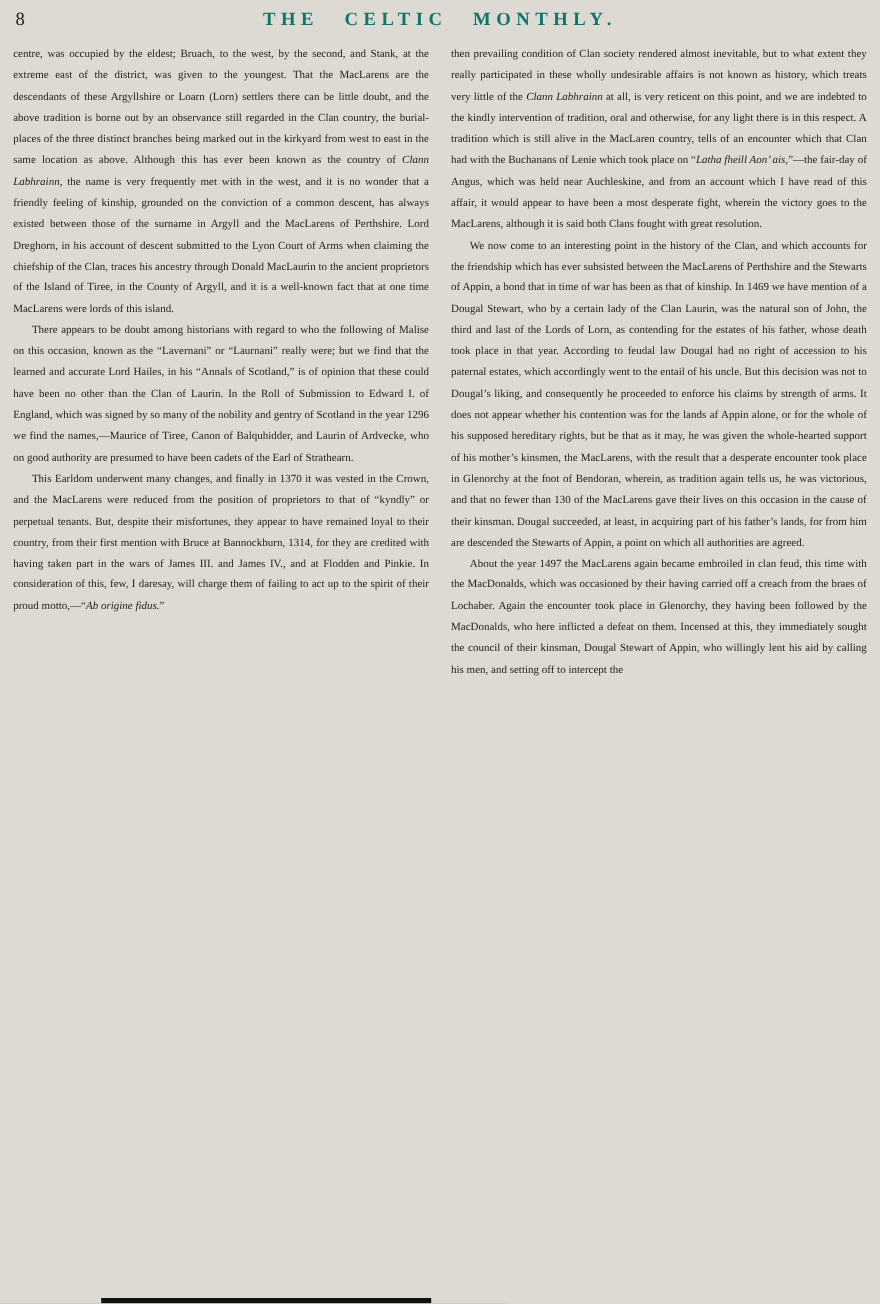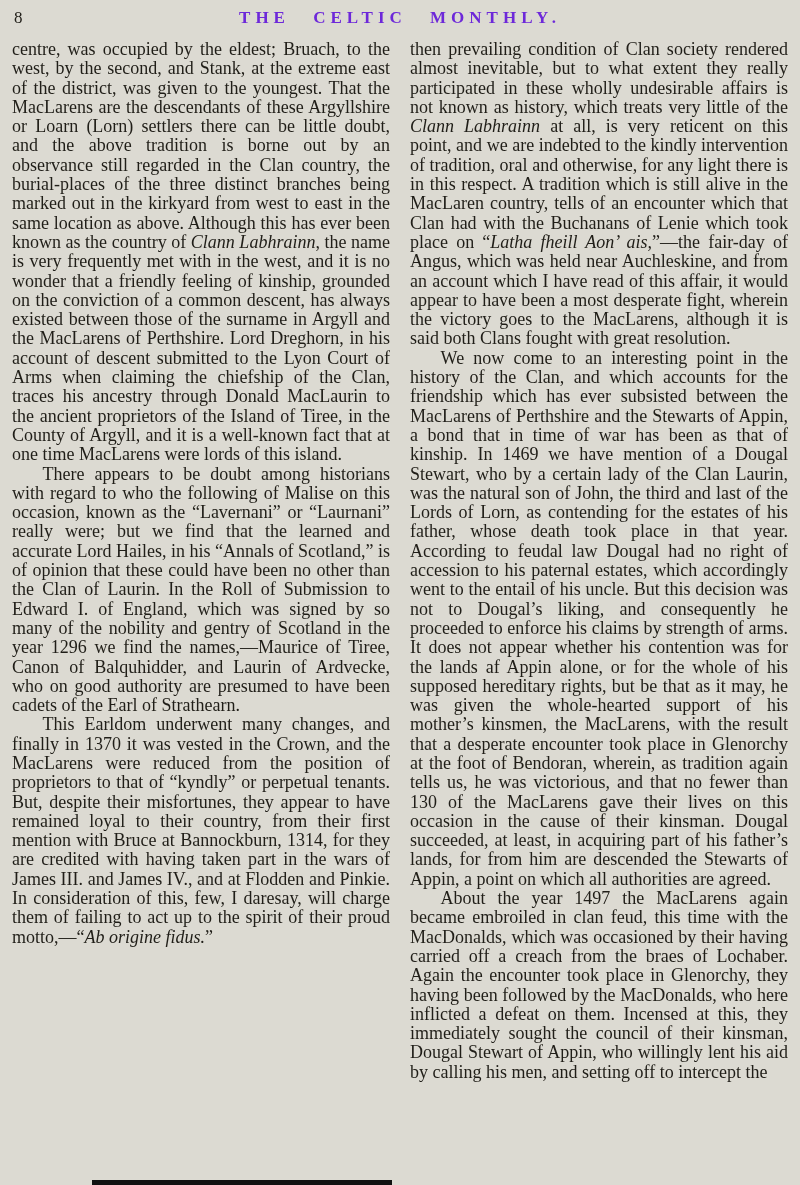--- a/index.html
+++ b/index.html
@@ -30,31 +30,31 @@
     color: #24221c;
   }
   .journal-title {
     flex: 1;
     margin: 0;
     text-align: center;
     font-size: 17px;
     font-weight: bold;
     letter-spacing: 5px;
     word-spacing: 14px;
-    color: #6d28d9;
+    color: #0f766e;
   }
   .header-spacer { width: 70px; }
   .columns {
     display: flex;
     gap: 20px;
   }
   .column {
     flex: 1;
     text-align: justify;
-    font-size: 18px;
+    font-size: 10px;
     line-height: 19.3px;
     color: #201e18;
   }
   .para { margin: 0; }
   .para.indent { text-indent: 1.7em; }
   .para i { font-style: italic; }
   .bottom-artifact {
     position: absolute;
     left: 92px;
     bottom: 0;

